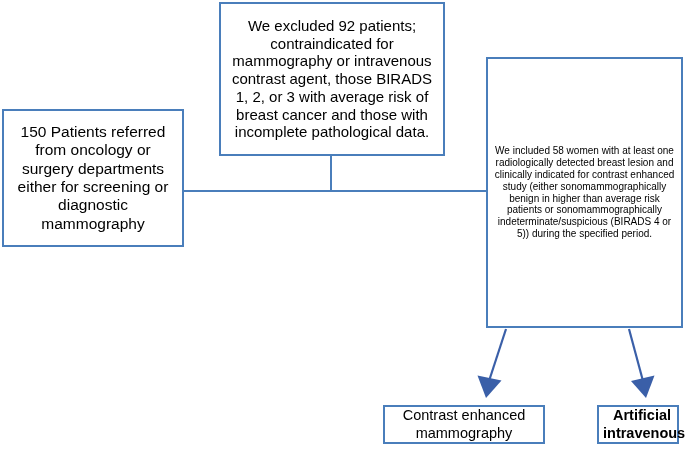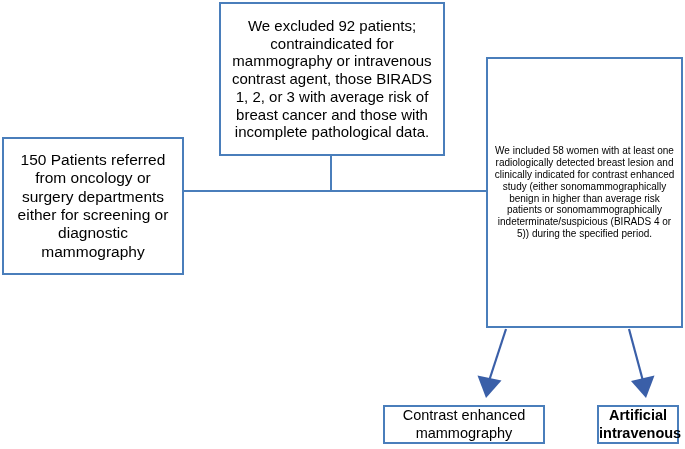--- a/index.html
+++ b/index.html
@@ -17,35 +17,34 @@
     background: #ffffff;
     overflow: hidden;
   }
   .node {
     position: absolute;
     box-sizing: border-box;
     border: 2px solid #4a7ebb;
     background: #ffffff;
     display: flex;
     align-items: center;
-    justify-content: center;
     text-align: center;
     color: #000000;
     line-height: 1.18;
     z-index: 3;
   }
   .node .txt {
     display: block;
     padding: 0 4px;
     width: 100%;
   }
 
   
   #node-referred {
-    left: 2px;  top: 137px;  width: 182px; height: 138px;
+    left: 2px;  top: 109px;  width: 182px; height: 138px;
     font-size: 15.5px;
   }
   #node-excluded {
     left: 219px; top: 2px;   width: 226px; height: 154px;
     font-size: 15px;
   }
   #node-included {
     left: 486px; top: 57px;  width: 197px; height: 271px;
     font-size: 10px;
   }

